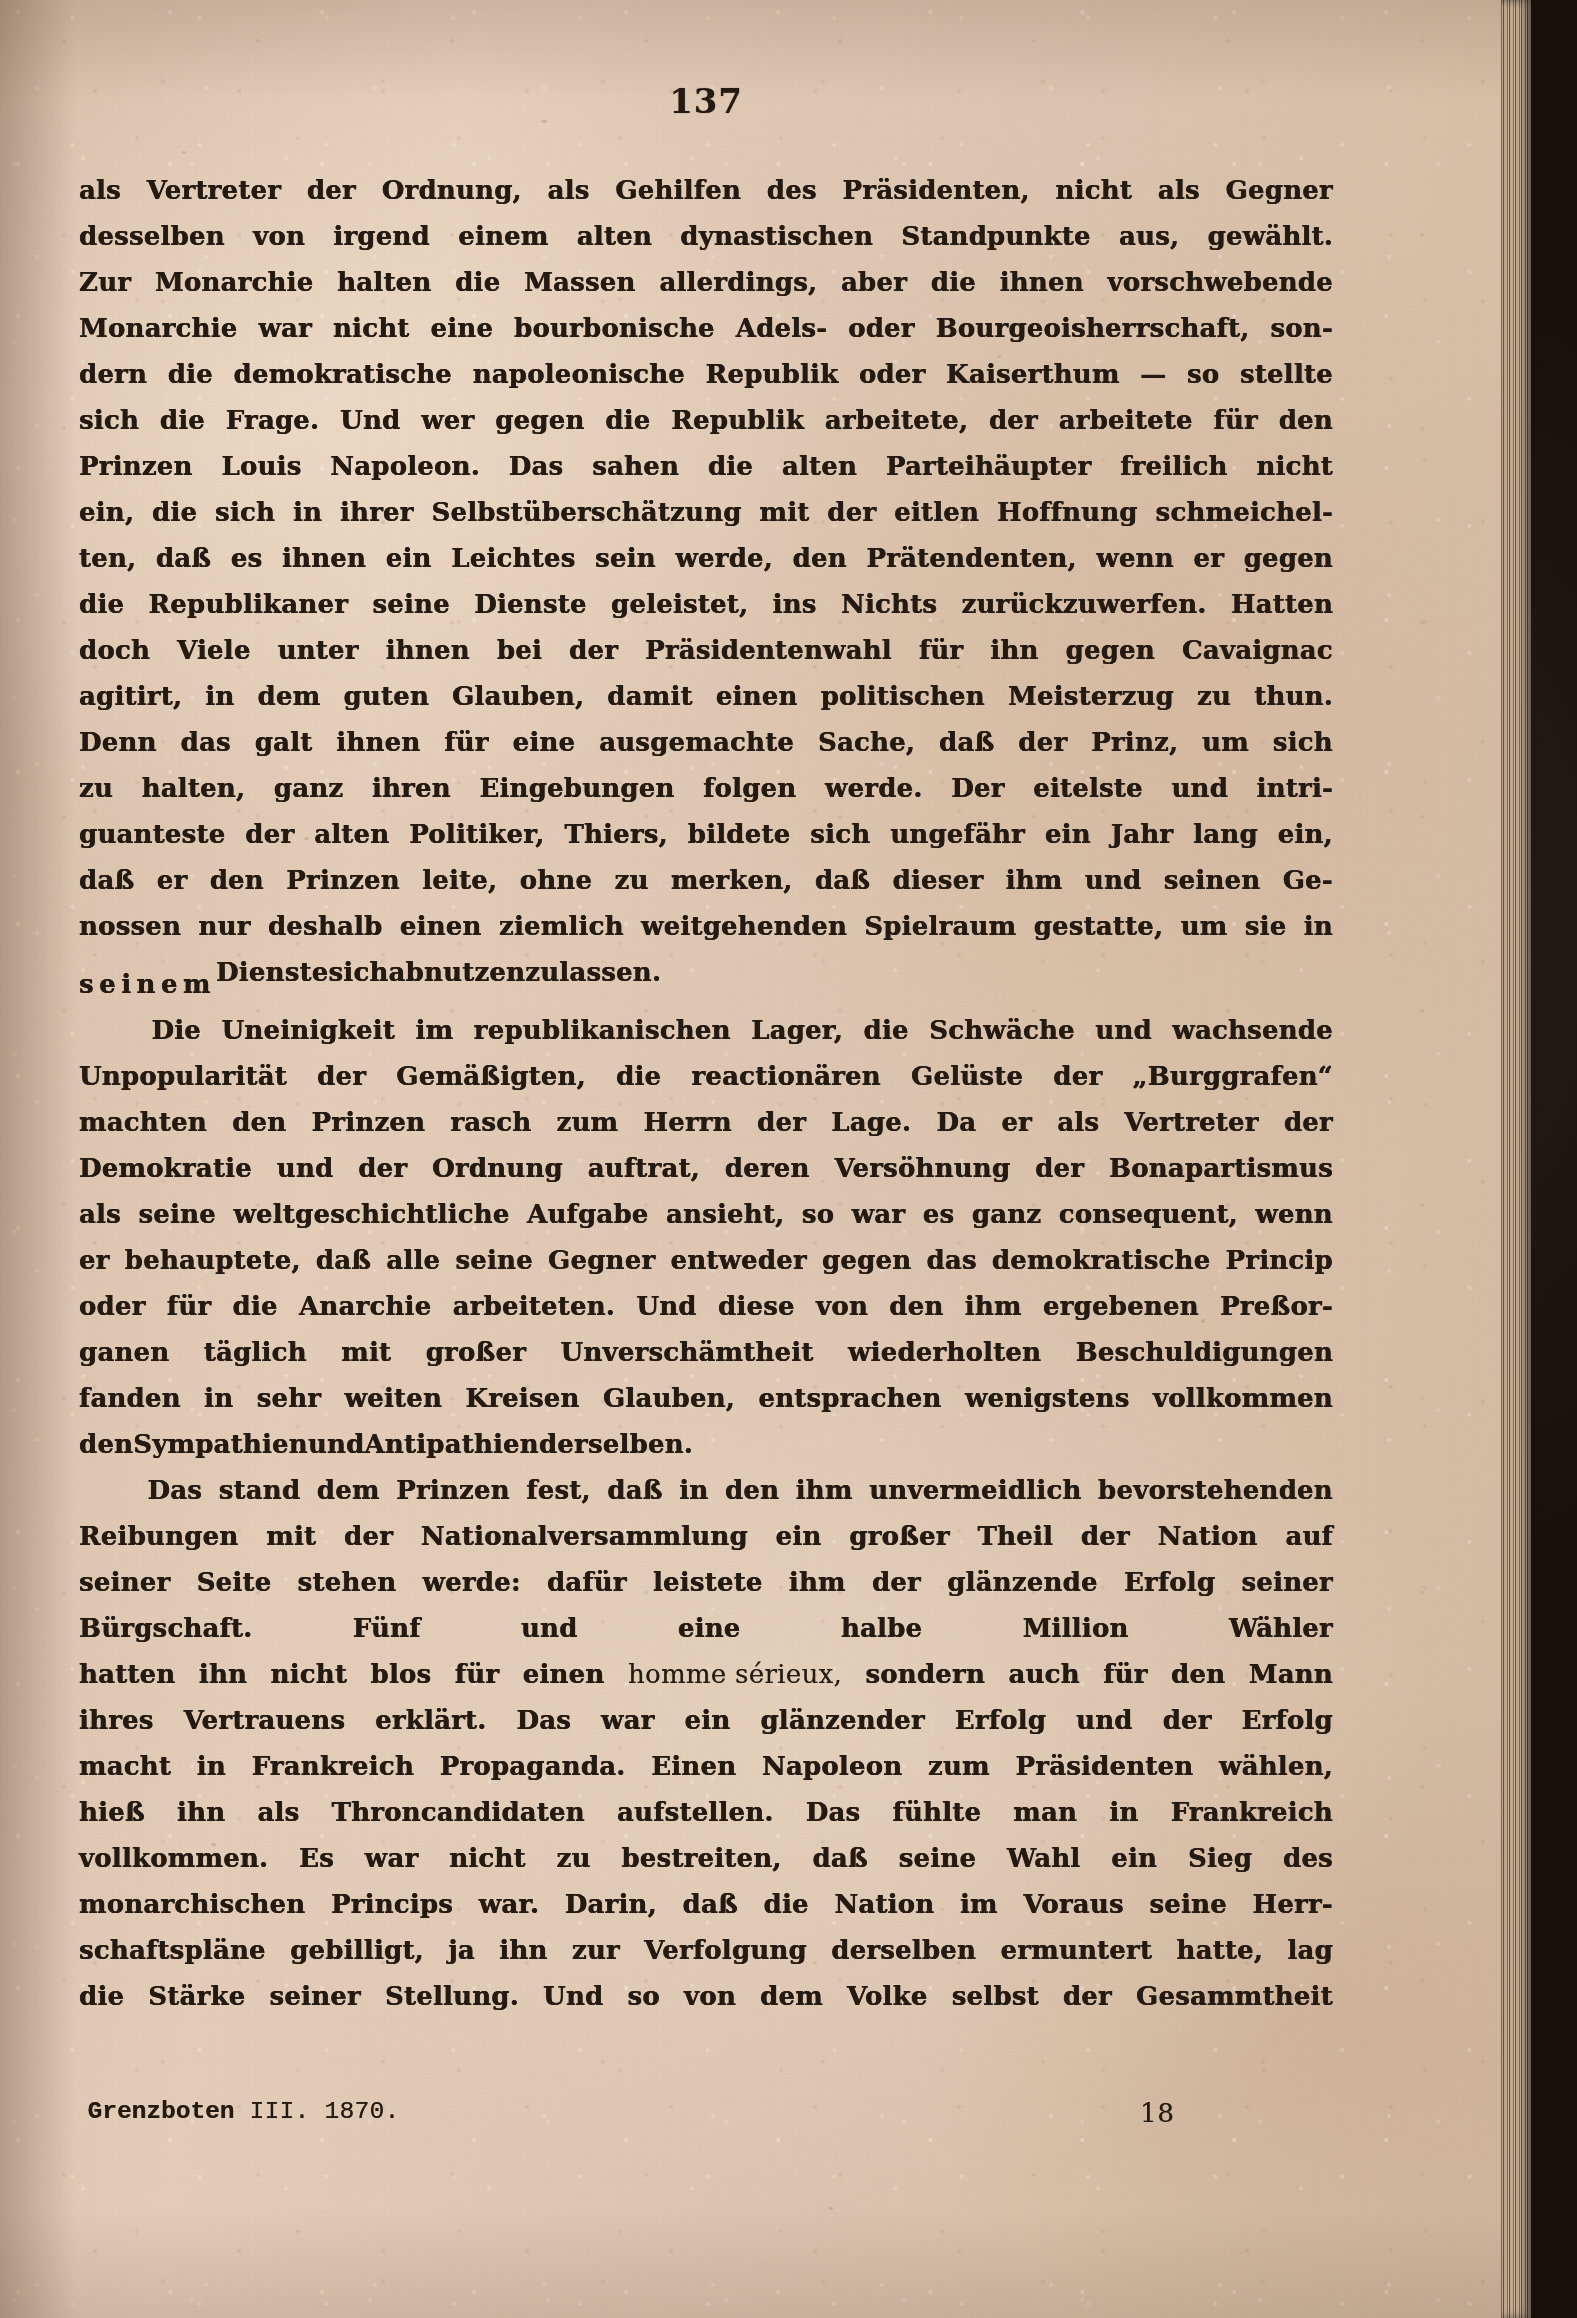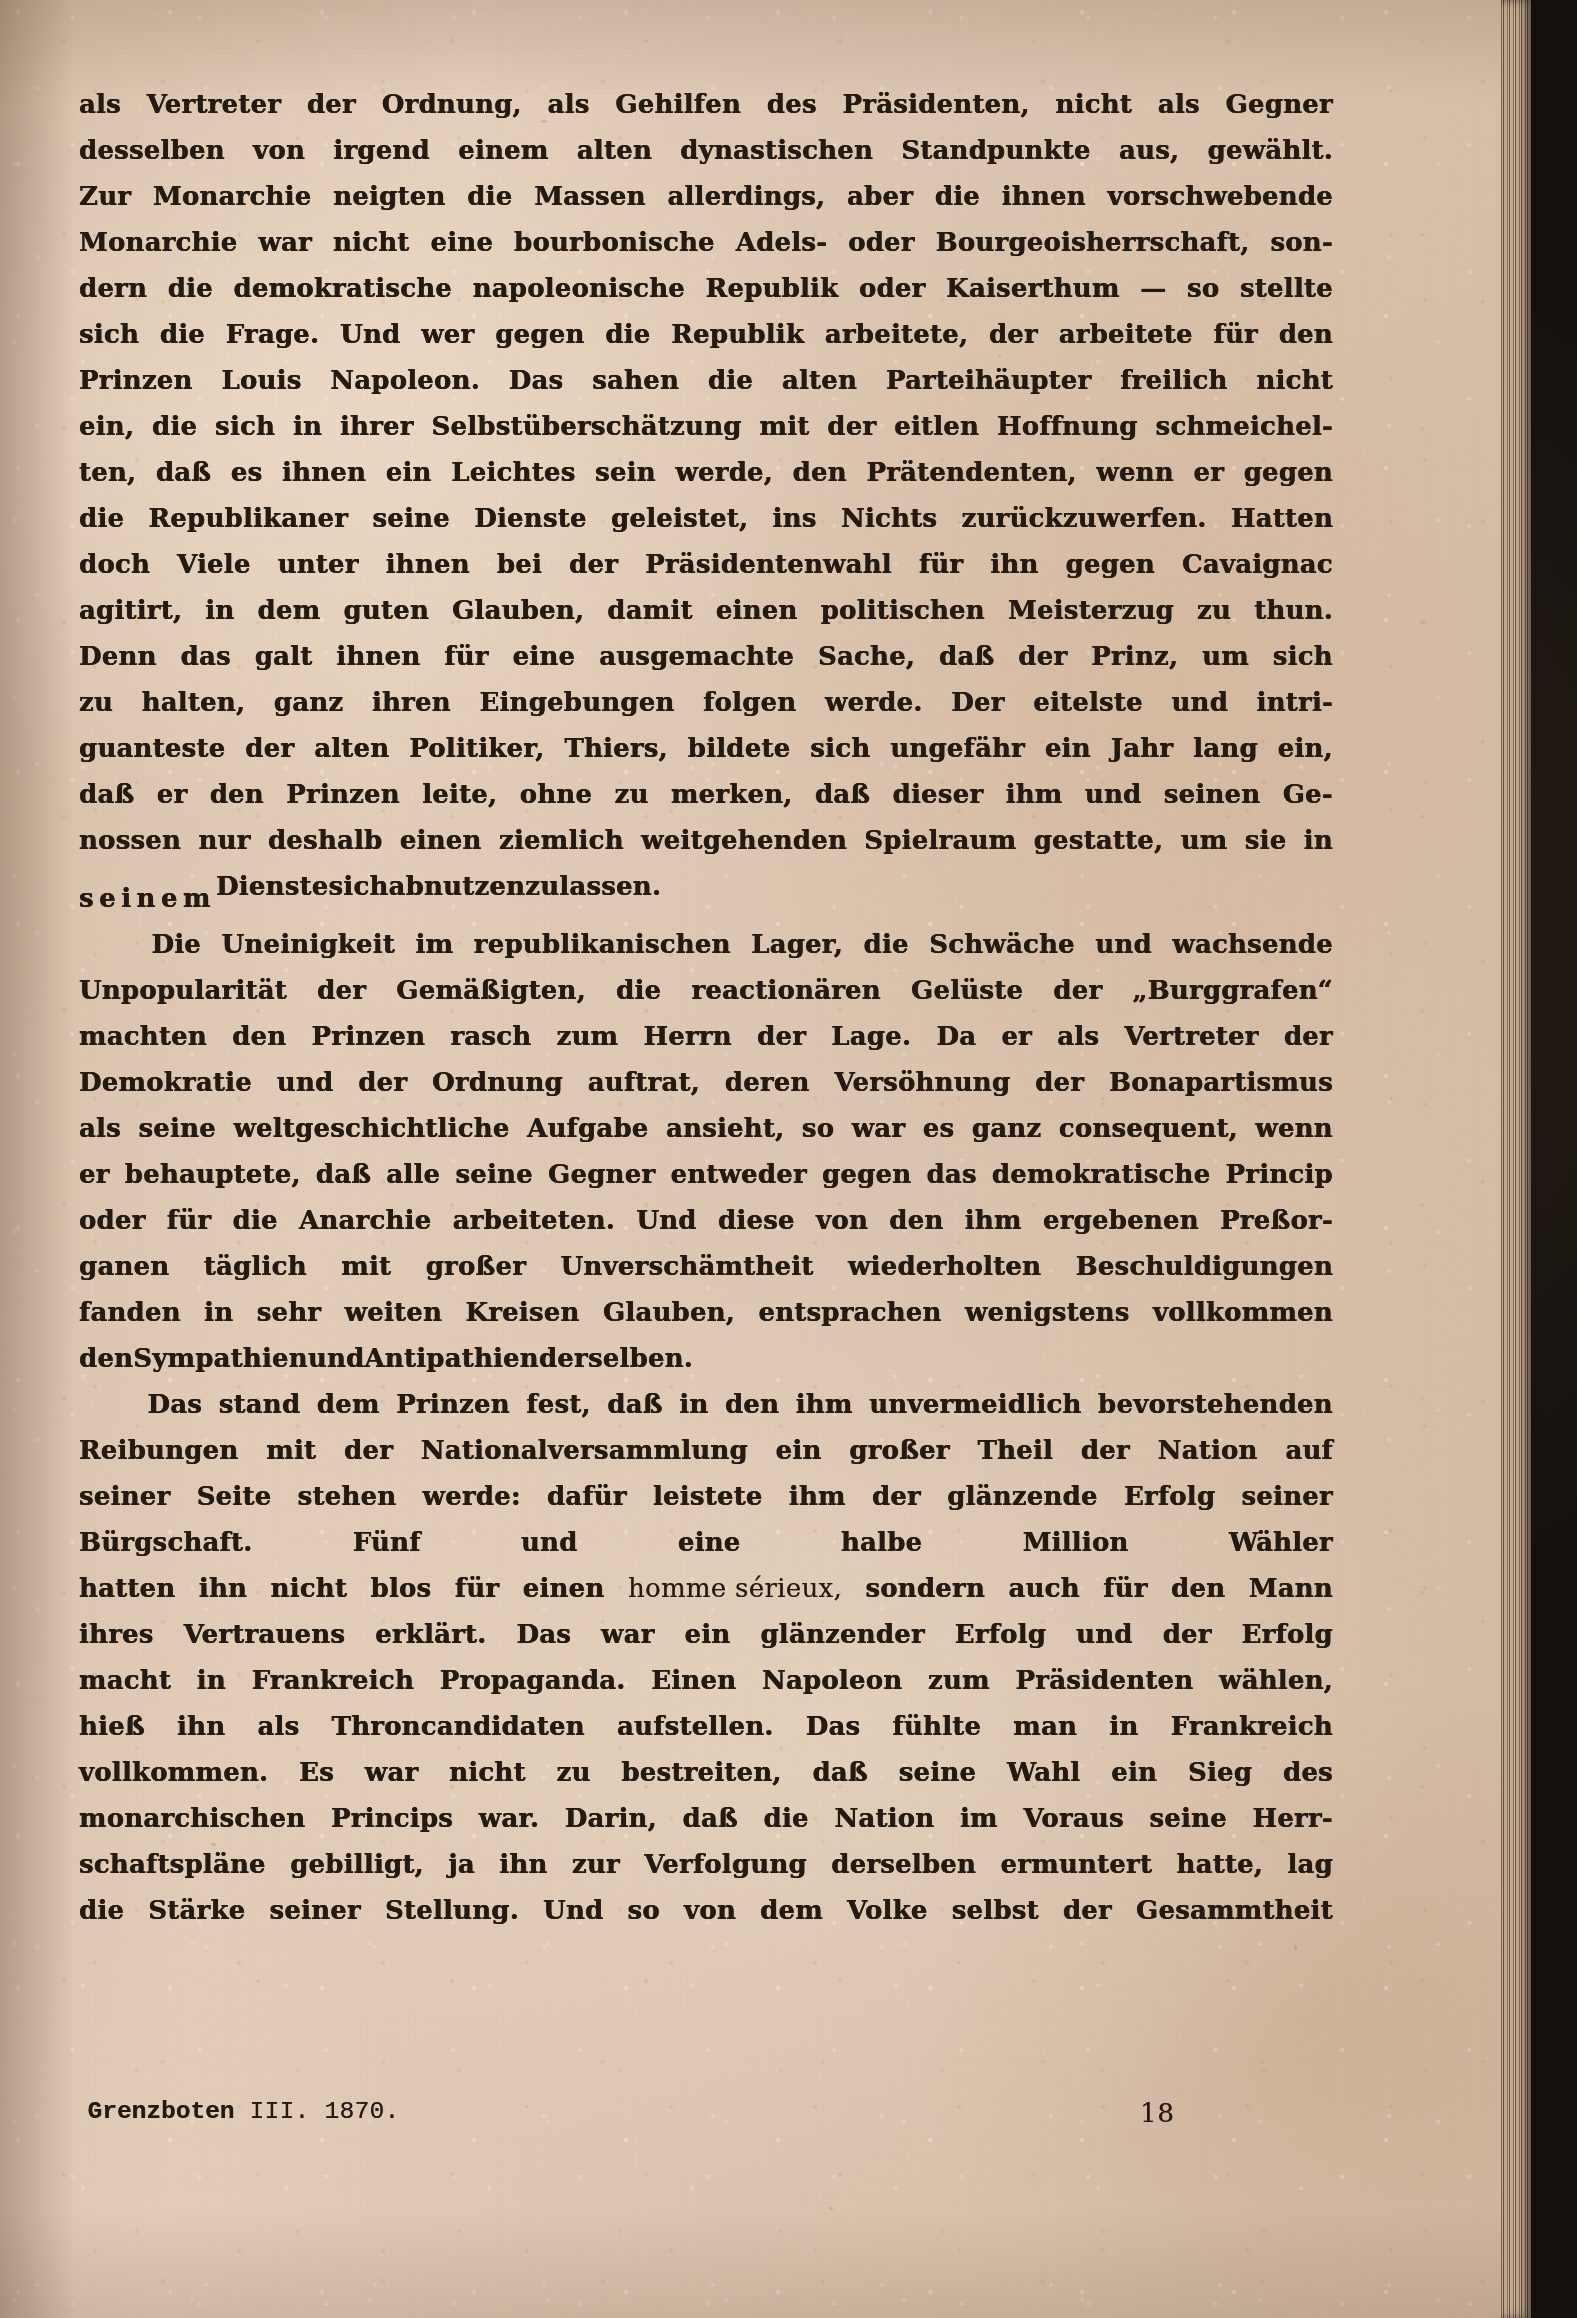--- a/index.html
+++ b/index.html
@@ -228,20 +228,21 @@
     <div class="speck" style="left:304px;  top:837px;  width:5px;  height:3.4px;"></div>
     <div class="speck" style="left:1201px; top:1319px; width:4.2px;  height:4.2px;"></div>
     <div class="speck" style="left:211px;  top:1843px; width:5px;  height:2.5px;"></div>
     <div class="speck" style="left:829px;  top:2207px; width:4.2px;  height:3.4px;"></div>
     <div class="speck" style="left:1294px; top:1945px; width:3.4px;  height:5px;"></div>
 
     <div id="gutter-shade"></div>
     <div id="trim-shade"></div>
 
     <div id="typeblock">
+      <div id="folio">137</div>
       <div id="bodytext">
           <div class="paragraph">
             <div class="body-line just">
               <span class="w">als</span>
               <span class="w">Vertreter</span>
               <span class="w">der</span>
               <span class="w">Ordnung,</span>
               <span class="w">als</span>
               <span class="w">Gehilfen</span>
               <span class="w">des</span>
@@ -257,21 +258,21 @@
               <span class="w">einem</span>
               <span class="w">alten</span>
               <span class="w">dynastischen</span>
               <span class="w">Standpunkte</span>
               <span class="w">aus,</span>
               <span class="w">gewählt.</span>
             </div>
             <div class="body-line just">
               <span class="w">Zur</span>
               <span class="w">Monarchie</span>
-              <span class="w">neigten</span>
+              <span class="w">halten</span>
               <span class="w">die</span>
               <span class="w">Massen</span>
               <span class="w">allerdings,</span>
               <span class="w">aber</span>
               <span class="w">die</span>
               <span class="w">ihnen</span>
               <span class="w">vorschwebende</span>
             </div>
             <div class="body-line just">
               <span class="w">Monarchie</span>

